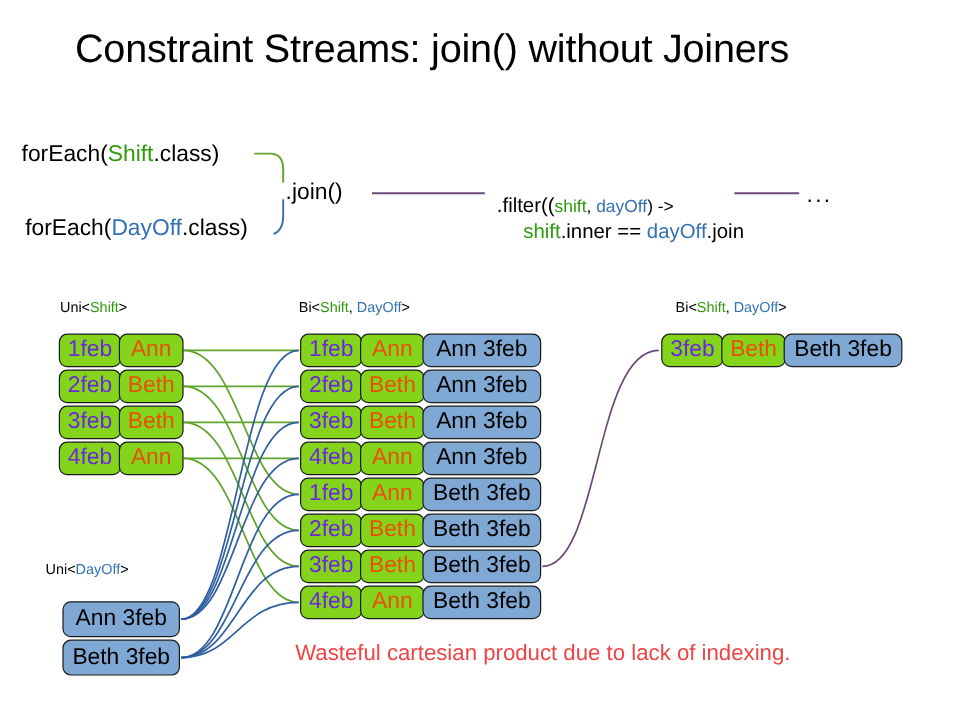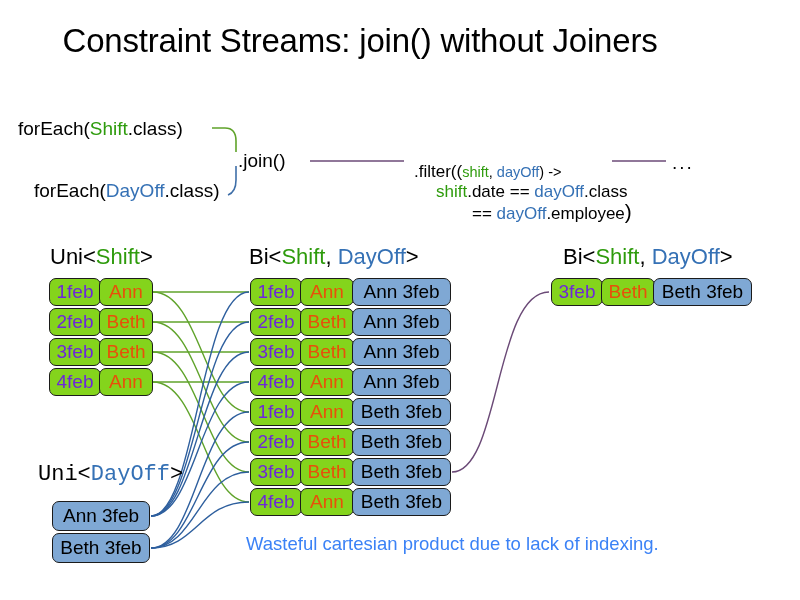--- a/index.html
+++ b/index.html
@@ -43,21 +43,21 @@
   }
 
   
   .code-line {
     position: absolute;
     font-size: 19px;
     line-height: 22px;
     white-space: nowrap;
   }
   #foreach-shift  { left: 18px; top: 118px; }
-  #foreach-dayoff { left: 34px; top: 180px; }
+  #foreach-dayoff { left: 21px; top: 180px; }
   #join-label     { left: 238px; top: 150px; }
 
   
   #filter-block {
     position: absolute;
     left: 414px; top: 117px;
     font-size: 17px;
     line-height: 20px;
     white-space: nowrap;
     margin-top: 45px;
@@ -71,33 +71,33 @@
   #ellipsis {
     position: absolute;
     left: 672px; top: 152px;
     font-size: 19px;
     letter-spacing: 2px;
   }
 
   
   .col-caption {
     position: absolute;
-    font-size: 22px;
+    font-size: 12px;
     line-height: 21px;
     white-space: nowrap;
   }
   #cap-uni-shift  { left: 50px;  top: 246px; }
   #cap-bi-mid     { left: 249px; top: 246px; }
   #cap-bi-right   { left: 563px; top: 246px; }
-  #cap-uni-dayoff { left: 38px;  top: 464px; font-family: Liberation Mono, monospace; }
+  #cap-uni-dayoff { left: 38px;  top: 464px; }
 
   
   .tok-shift  { color: #2E9B0C; }
   .tok-dayoff { color: #3571B5; }
-  .warn       { color: #3b82f6; text-align: center; }
+  .warn       { color: #ef4444; text-align: center; }
 
   
   .card {
     position: absolute;
     box-sizing: border-box;
     border: 1.6px solid #1b1b1b;
     border-radius: 7px;
     height: 28px;
     line-height: 25px;
     font-size: 19px;
@@ -152,22 +152,21 @@
   <div class="title">Constraint Streams: join() without Joiners</div>
 
   <div class="code-line" id="foreach-shift"><span>forEach(</span><span class="tok-shift">Shift</span><span>.class)</span></div>
 
   <div class="code-line" id="foreach-dayoff"><span>forEach(</span><span class="tok-dayoff">DayOff</span><span>.class)</span></div>
 
   <div class="code-line" id="join-label">.join()</div>
 
   <div id="filter-block">
     <span class="fl"><span>.filter((</span><span class="tok-shift smallvar">shift</span><span class="smallvar">, </span><span class="tok-dayoff smallvar">dayOff</span><span class="smallvar">) -&gt;</span></span>
-    <span class="fl i1"><span class="tok-shift">shift</span><span>.date == </span><span class="tok-dayoff">dayOff</span><span>.class</span></span>
-    <span class="fl i2"><span>== </span><span class="tok-dayoff">dayOff</span><span>.employee</span><span class="paren-big">)</span></span>
+    <span class="fl i1"><span class="tok-shift">shift</span><span>.inner == </span><span class="tok-dayoff">dayOff</span><span>.join</span></span>
   </div>
 
   <div id="ellipsis">...</div>
 
   <svg class="wires" viewBox="0 0 800 600">
 
     <path d="M212 128 L225 128 Q236 128 236 141 L236 152" fill="none" stroke="#5FA32A" stroke-width="1.6"></path>
     <path d="M228 195 Q236 192 236 180 L236 166" fill="none" stroke="#3F6FA8" stroke-width="1.6"></path>
 
     <path d="M310 161 L404 161" fill="none" stroke="#6B4A77" stroke-width="1.6"></path>

